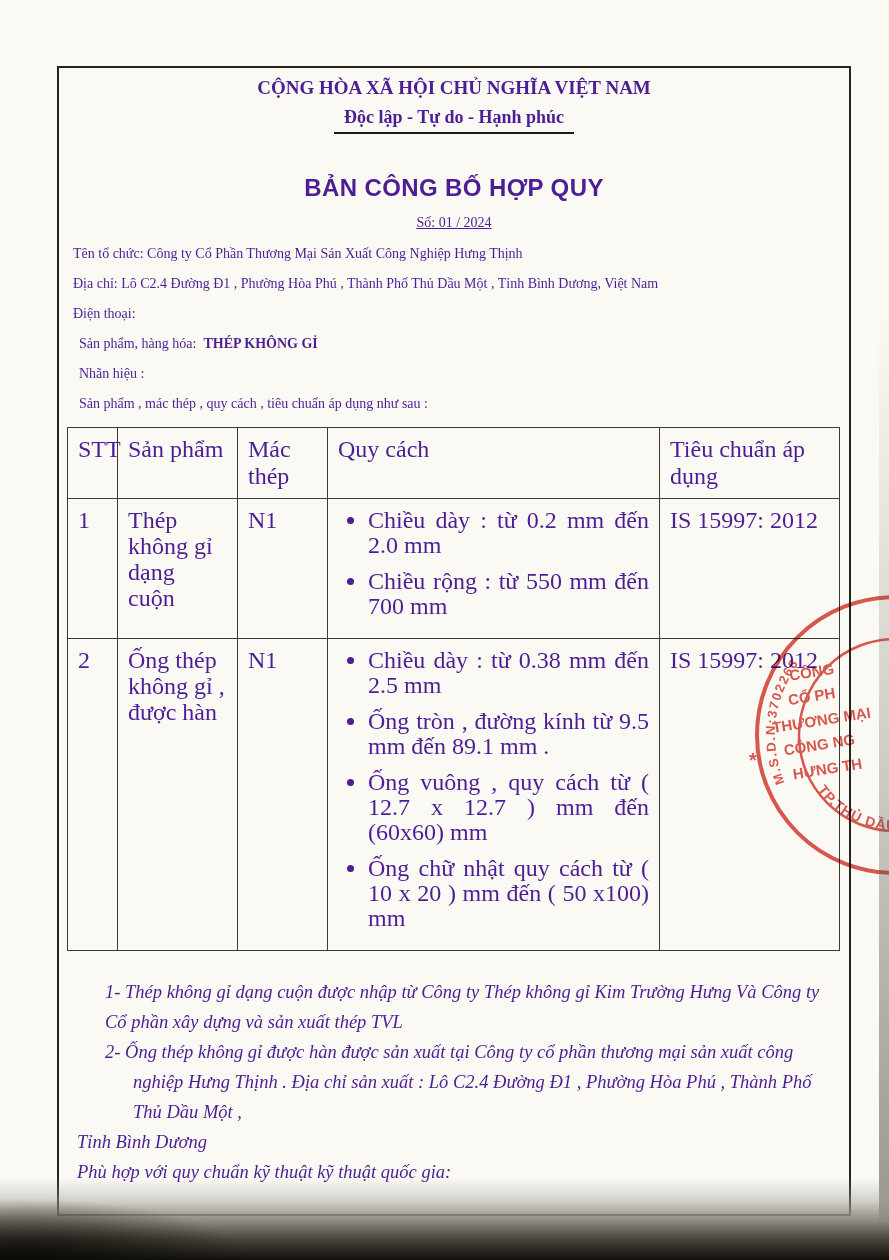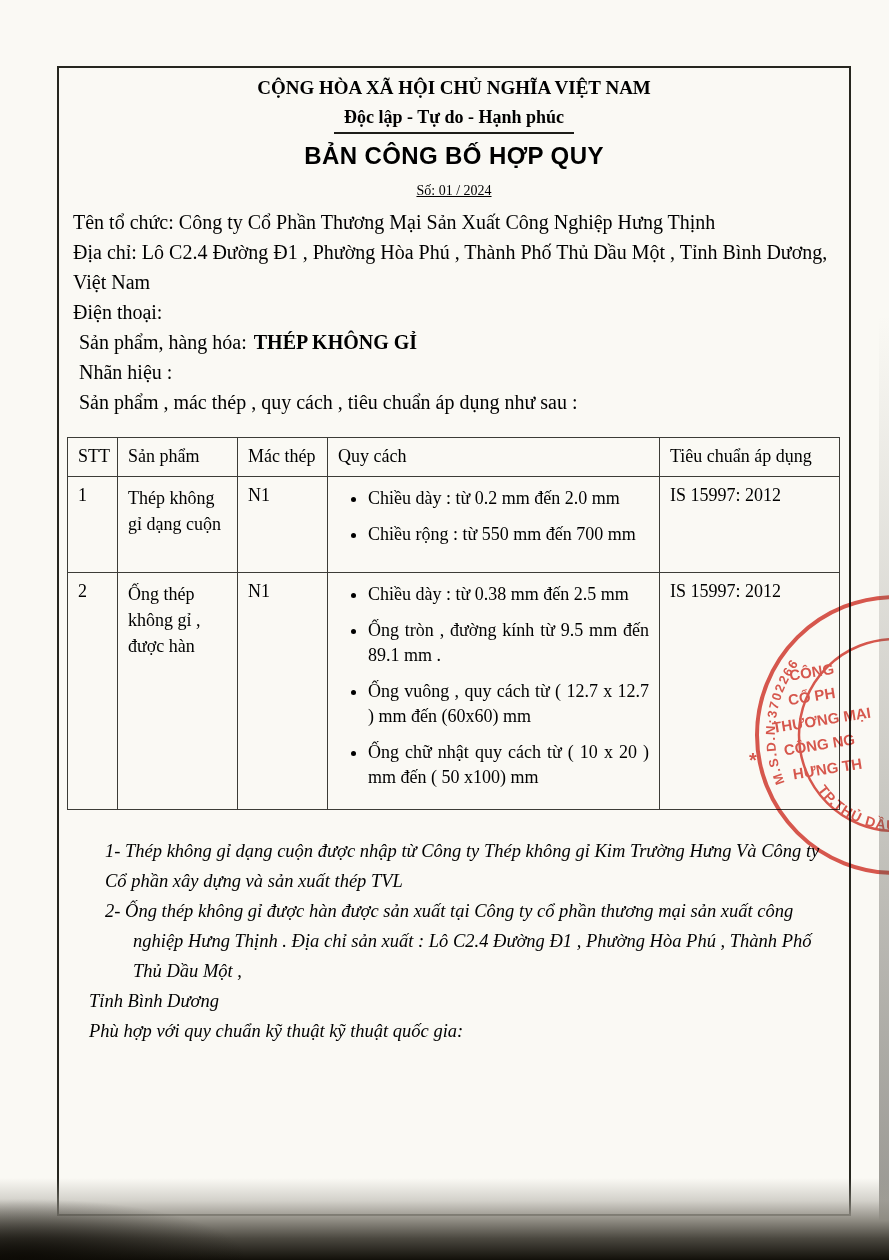--- a/index.html
+++ b/index.html
@@ -1,62 +1,62 @@
 <!DOCTYPE html>
 <html><head>
 <meta charset="utf-8">
 <style>
   html,body{margin:0;padding:0;background:#e8e6e0;}
   .page{
     position:relative;width:889px;height:1260px;margin:0 auto;
     background:#faf9f4;overflow:hidden;
-    font-family:"Liberation Serif",serif;color:#000000;
+    font-family:"Liberation Serif",serif;color:#4c1d95;
   }
   .frame{
     position:absolute;left:57px;top:66px;width:794px;height:1150px;
     border:2px solid #26261f;box-sizing:border-box;
     padding:4px 6px 0 6px;background:transparent;
   }
   .nat-title{font-weight:bold;font-size:19px;line-height:24px;text-align:center;margin-top:4px;}
   .motto-wrap{text-align:center;margin-top:5px;}
   .motto{
     display:inline-block;font-weight:bold;font-size:18px;line-height:24px;
     border-bottom:2px solid #1d1d18;padding:0 10px 3px 10px;
   }
   .doc-title{
     font-family:"Liberation Sans",sans-serif;font-weight:bold;font-size:24px;
-    text-align:center;margin-top:8px;letter-spacing:.4px;
+    text-align:center;margin-top:40px;letter-spacing:.4px;
   }
   .doc-num{font-size:14px;text-align:center;margin-top:13px;text-decoration:underline;}
   .body-block{margin-top:8px;}
-  .para{font-size:20px;line-height:30px;margin:0 6px 0 8px;}
+  .para{font-size:14px;line-height:30px;margin:0 6px 0 8px;}
   .para.ind{margin-left:14px;}
   .prod-val{font-weight:bold;margin-left:7px;text-align:center;}
 
   table.spec{
     border-collapse:collapse;table-layout:fixed;width:772px;
-    margin:20px 0 0 2px;font-size:18px;
+    margin:8px 0 0 2px;font-size:24px;
   }
   .spec th,.spec td{
     border:1px solid #3c3c37;vertical-align:top;text-align:left;
     padding:8px 10px;font-weight:normal;
   }
   .spec thead th{height:22px;}
   .c-stt{text-align:center;}
   .c-mt{padding-left:22px;}
   .sp-cell{text-align:justify;line-height:26px;}
   .r1{height:96px;}
   .r2{height:236px;}
   .qc-list{margin:1px 0 0 0;padding-left:30px;list-style:disc;}
   .qc-list li{margin-bottom:11px;line-height:25px;text-align:justify;}
 
   .notes{margin-top:26px;}
   .note{font-size:18.5px;line-height:30px;margin:0 12px 0 40px;font-style:italic;}
   .note.hang{padding-left:28px;text-indent:-28px;}
-  .note.plain{margin-left:24px;}
+  .note.plain{margin-left:12px;}
   .note.just{
     margin-left:0;margin-right:6px;text-align:justify;
     text-indent:38px;word-spacing:5px;line-height:31px;
   }
 
   .stamp{
     position:absolute;left:725px;top:575px;width:330px;height:330px;
     z-index:5;mix-blend-mode:multiply;opacity:.84;
   }
   .st-ring{fill:none;stroke:#d4392e;stroke-width:4;}

